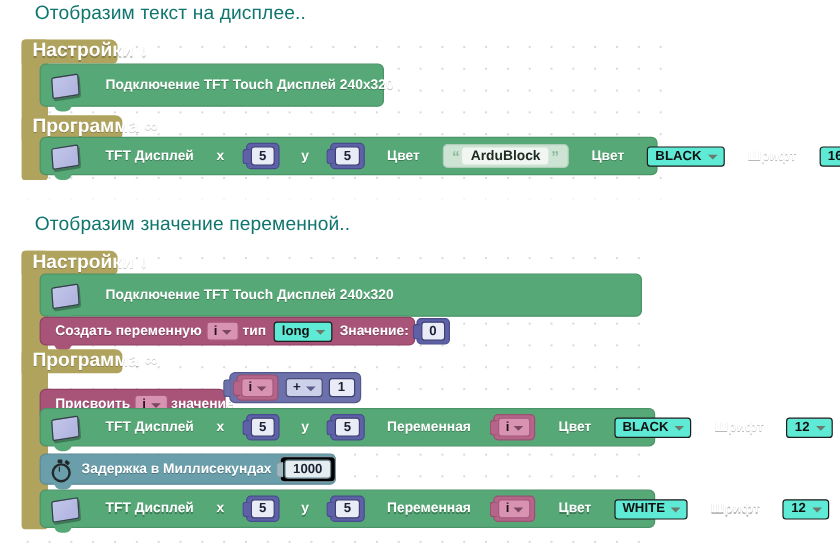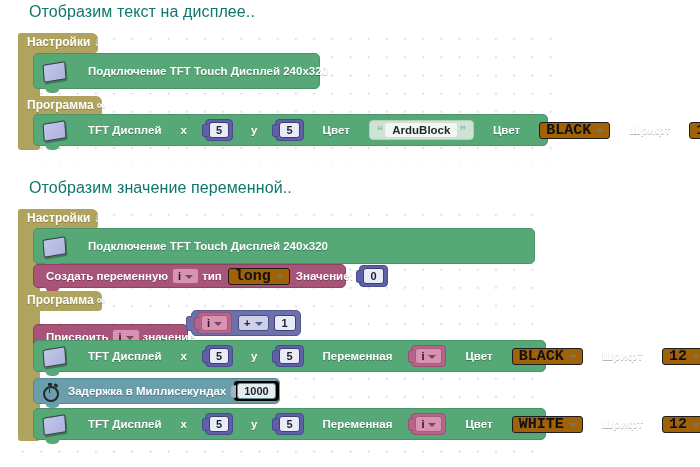--- a/index.html
+++ b/index.html
@@ -44,21 +44,21 @@
   .scope-col {
     position: absolute;
     background: #b0a35e;
     border-radius: 3px;
   }
   .scope-tab {
     position: absolute;
     background: #b0a35e;
     border-radius: 4px 6px 4px 0;
     color: #ffffff;
-    font-size: 12px;
+    font-size: 16px;
     font-weight: bold;
     line-height: 17px;
     padding: 1px 10px 2px 9px;
     white-space: nowrap;
     text-shadow: 0 1px 0 rgba(0,0,0,0.22);
     box-sizing: border-box;
   }
 
   
   .blk {
@@ -227,31 +227,30 @@
   }
   .var-chip.plain {
     background: #d793b1;
   }
 
   
   .dd {
     display: inline-flex;
     align-items: center;
     flex: none;
-    background: #a16207;
+    background: #5eead4;
     border: 1px solid #1d1d1d;
     border-radius: 3px;
     color: #111111;
-    font-size: 15px;
+    font-size: 11px;
     font-weight: bold;
     text-shadow: none;
     padding: 0 3px 0 6px;
     margin: 0 3px;
     line-height: 15px;
-    font-family: Liberation Mono, monospace;
   }
   .caret {
     width: 0; height: 0;
     border-left: 4px solid transparent;
     border-right: 4px solid transparent;
     border-top: 4px solid #6b7a6d;
     margin: 1px 2px 0 5px;
   }
   .var-chip .caret { border-top-color: #7a4660; margin-left: 4px; }
 

